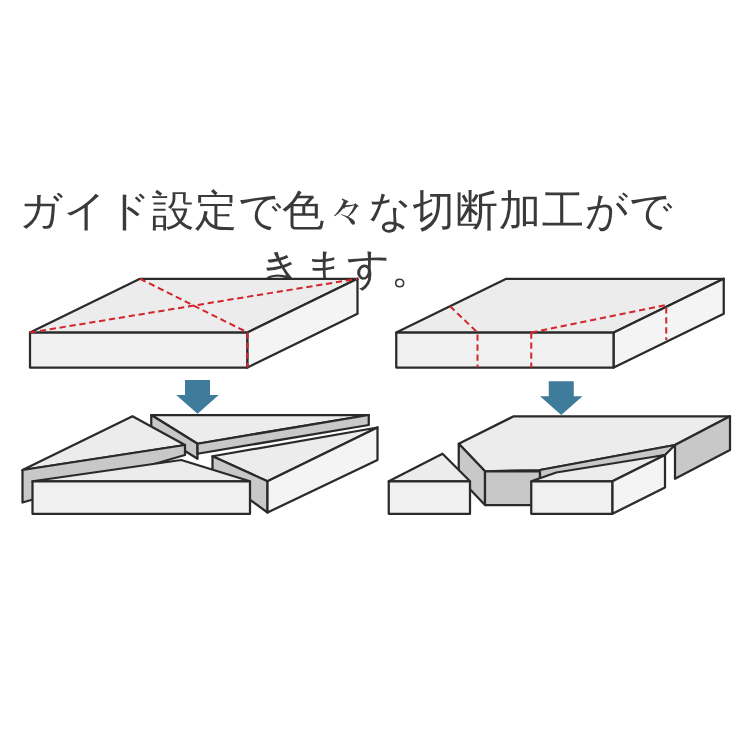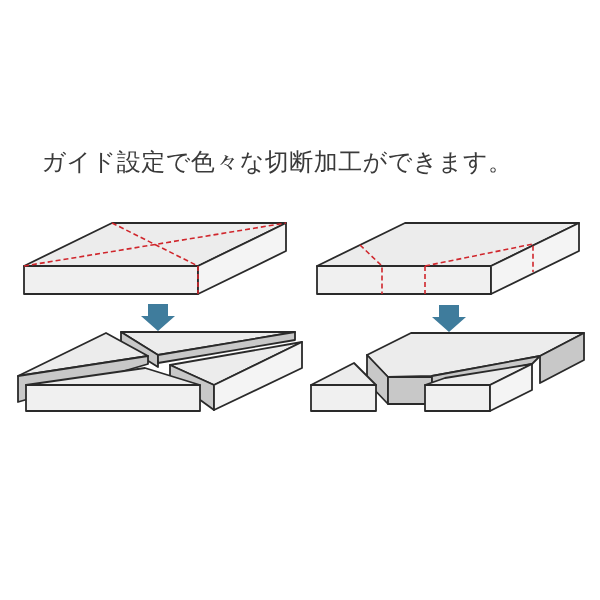--- a/index.html
+++ b/index.html
@@ -1,17 +1,17 @@
 <!DOCTYPE html>
 <html><head>
 <meta charset="utf-8">
 <style>
   html,body{margin:0;padding:0;background:#ffffff;}
   body{width:600px;height:600px;position:relative;overflow:hidden;font-family:"DejaVu Sans","Liberation Sans",sans-serif;}
-  .title{position:absolute;left:0;top:146px;width:554px;text-align:center;font-size:24px;color:#3a3a3a;letter-spacing:0.5px;}
+  .title{position:absolute;left:0;top:146px;width:554px;text-align:center;font-size:34px;color:#3a3a3a;letter-spacing:0.5px;}
   svg{position:absolute;left:0;top:0;}
 </style>
 </head>
 <body>
 
 <div class="title">ガイド設定で色々な切断加工ができます。</div>
 
 <svg width="600" height="600" viewBox="0 0 600 600">
   <g stroke="#2a2a2a" stroke-width="1.8" stroke-linejoin="round">
 

